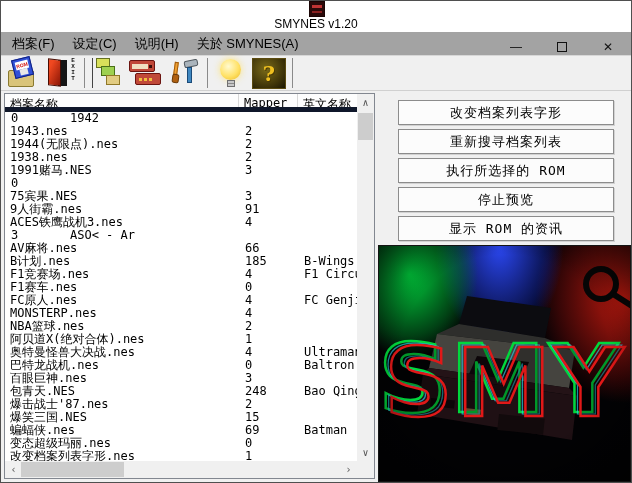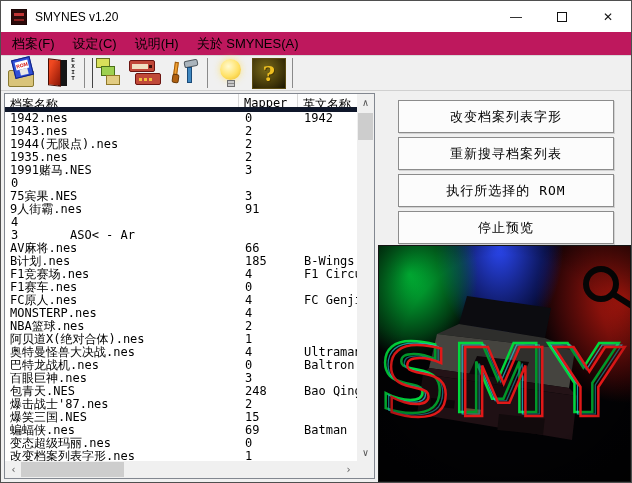--- a/index.html
+++ b/index.html
@@ -3,30 +3,30 @@
 <meta charset="utf-8">
 <style>
   html,body{margin:0;padding:0;background:#888;}
   *{box-sizing:border-box;}
   .window{
     position:relative;width:632px;height:483px;background:#f0f0f0;
     border:1px solid #4f4f4f;overflow:hidden;
     font-family:"Liberation Sans",sans-serif;color:#000;
   }
   
-  .titlebar{height:31px;background:#fff;display:flex;align-items:center;}
+  .titlebar{height:31px;background:#fff;display:flex;align-items:center;flex-direction:column;}
   .app-icon{width:16px;height:16px;margin:0 8px 0 10px;background:#2b0a0a;border:1px solid #1a0505;position:relative;flex:0 0 auto;}
   .app-icon::before{content:"";position:absolute;left:2px;top:3px;right:2px;height:3px;background:#c03434;}
   .app-icon::after{content:"";position:absolute;left:2px;bottom:3px;right:2px;height:2px;background:#8a2020;}
   .title-text{font-size:12px;}
   .caption{margin-left:auto;display:flex;height:31px;}
   .cap-btn{width:46px;height:31px;display:flex;align-items:center;justify-content:center;font-size:12px;color:#111;}
   .max-box{width:10px;height:10px;border:1px solid #111;display:block;}
   
-  .menubar{height:24px;background:#be185d;border-bottom:1px solid #d7d7d7;display:flex;align-items:center;font-size:13px;padding-left:2px;}
+  .menubar{height:24px;background:#a3a3a3;border-bottom:1px solid #d7d7d7;display:flex;align-items:center;font-size:13px;padding-left:2px;}
   .menu-item{padding:0 9px;line-height:23px;white-space:nowrap;}
   
   .toolbar{height:35px;background:#f0f0f0;border-bottom:1px solid #d0d0d0;display:flex;align-items:center;padding-left:3px;}
   .tool-btn{width:38px;height:33px;position:relative;display:flex;align-items:center;justify-content:center;}
   .tb-sep{width:1px;height:30px;background:#8a8a8a;margin:0 4px;flex:0 0 auto;}
   
   .icon-rom{position:relative;width:32px;height:30px;}
   .rom-folder{position:absolute;left:1px;bottom:1px;width:26px;height:17px;background:#d9c47a;border:1px solid #8a7a30;border-radius:2px;}
   .rom-floppy{position:absolute;left:6px;top:0;width:19px;height:19px;background:#3050d8;border:1px solid #102080;transform:rotate(-14deg);}
   .rom-floppy::after{content:"";position:absolute;left:5px;bottom:1px;width:8px;height:6px;background:#e8e8e8;}
@@ -81,21 +81,21 @@
   .sb-up{top:0;}
   .sb-down{bottom:0;}
   .v-thumb{position:absolute;left:1px;right:1px;top:19px;height:27px;background:#cdcdcd;}
   .hscroll{position:absolute;bottom:0;left:0;right:17px;height:17px;background:#f0f0f0;}
   .sb-left{left:0;top:0;}
   .sb-right{right:0;left:auto;top:0;}
   .h-thumb{position:absolute;top:1px;bottom:1px;left:16px;width:103px;background:#cdcdcd;}
   .sb-corner{position:absolute;right:0;bottom:0;width:17px;height:17px;background:#f0f0f0;}
   
   .actions{position:absolute;left:397px;top:99px;width:216px;}
-  .abtn{height:33px;margin-bottom:4px;background:#fcfcfc;border:1px solid #8c8c8c;box-shadow:1px 1px 0 rgba(0,0,0,.12);display:flex;align-items:center;justify-content:center;font-size:13px;font-family:"DejaVu Sans Mono","Liberation Mono",monospace;letter-spacing:1px;}
+  .abtn{height:25px;margin-bottom:4px;background:#fcfcfc;border:1px solid #8c8c8c;box-shadow:1px 1px 0 rgba(0,0,0,.12);display:flex;align-items:center;justify-content:center;font-size:13px;font-family:"DejaVu Sans Mono","Liberation Mono",monospace;letter-spacing:1px;}
   
   .preview{position:absolute;left:377px;top:244px;width:253px;height:237px;border:1px solid #141414;overflow:hidden;
     background:
       radial-gradient(ellipse 92px 112px at 12% 12%, rgba(0,218,64,.95), rgba(0,140,40,.45) 55%, transparent 75%),
       radial-gradient(ellipse 82px 125px at 48% 0%, rgba(45,75,255,.95), rgba(20,40,180,.4) 60%, transparent 78%),
       radial-gradient(ellipse 112px 132px at 98% 22%, rgba(215,28,16,.9), rgba(130,12,10,.4) 60%, transparent 80%),
       #020204;}
   .preview svg{position:absolute;left:0;top:0;}
 </style>
 </head>
@@ -183,36 +183,35 @@
   </div>
 
   <div class="list">
     <div class="list-header">
       <div class="hc hc-name">档案名称</div>
       <div class="hc hc-map">Mapper</div>
       <div class="hc hc-eng">英文名称</div>
     </div>
     <div class="list-rows">
         <div class="row">
-          <div class="c-name">1942.nes</div>
           <div class="c-map">0</div>
           <div class="c-eng">1942</div>
         </div>
         <div class="row">
           <div class="c-name">1943.nes</div>
           <div class="c-map">2</div>
           <div class="c-eng"></div>
         </div>
         <div class="row">
           <div class="c-name">1944(无限点).nes</div>
           <div class="c-map">2</div>
           <div class="c-eng"></div>
         </div>
         <div class="row">
-          <div class="c-name">1935.nes</div>
+          <div class="c-name">1938.nes</div>
           <div class="c-map">2</div>
           <div class="c-eng"></div>
         </div>
         <div class="row">
           <div class="c-name">1991赌马.NES</div>
           <div class="c-map">3</div>
           <div class="c-eng"></div>
         </div>
         <div class="row">
           <div class="c-map">0</div>
@@ -222,20 +221,21 @@
           <div class="c-name">75宾果.NES</div>
           <div class="c-map">3</div>
           <div class="c-eng"></div>
         </div>
         <div class="row">
           <div class="c-name">9人街霸.nes</div>
           <div class="c-map">91</div>
           <div class="c-eng"></div>
         </div>
         <div class="row">
+          <div class="c-name">ACES铁鹰战机3.nes</div>
           <div class="c-map">4</div>
           <div class="c-eng"></div>
         </div>
         <div class="row">
           <div class="c-map">3</div>
           <div class="c-eng">ASO&lt; - Ar</div>
         </div>
         <div class="row">
           <div class="c-name">AV麻将.nes</div>
           <div class="c-map">66</div>

